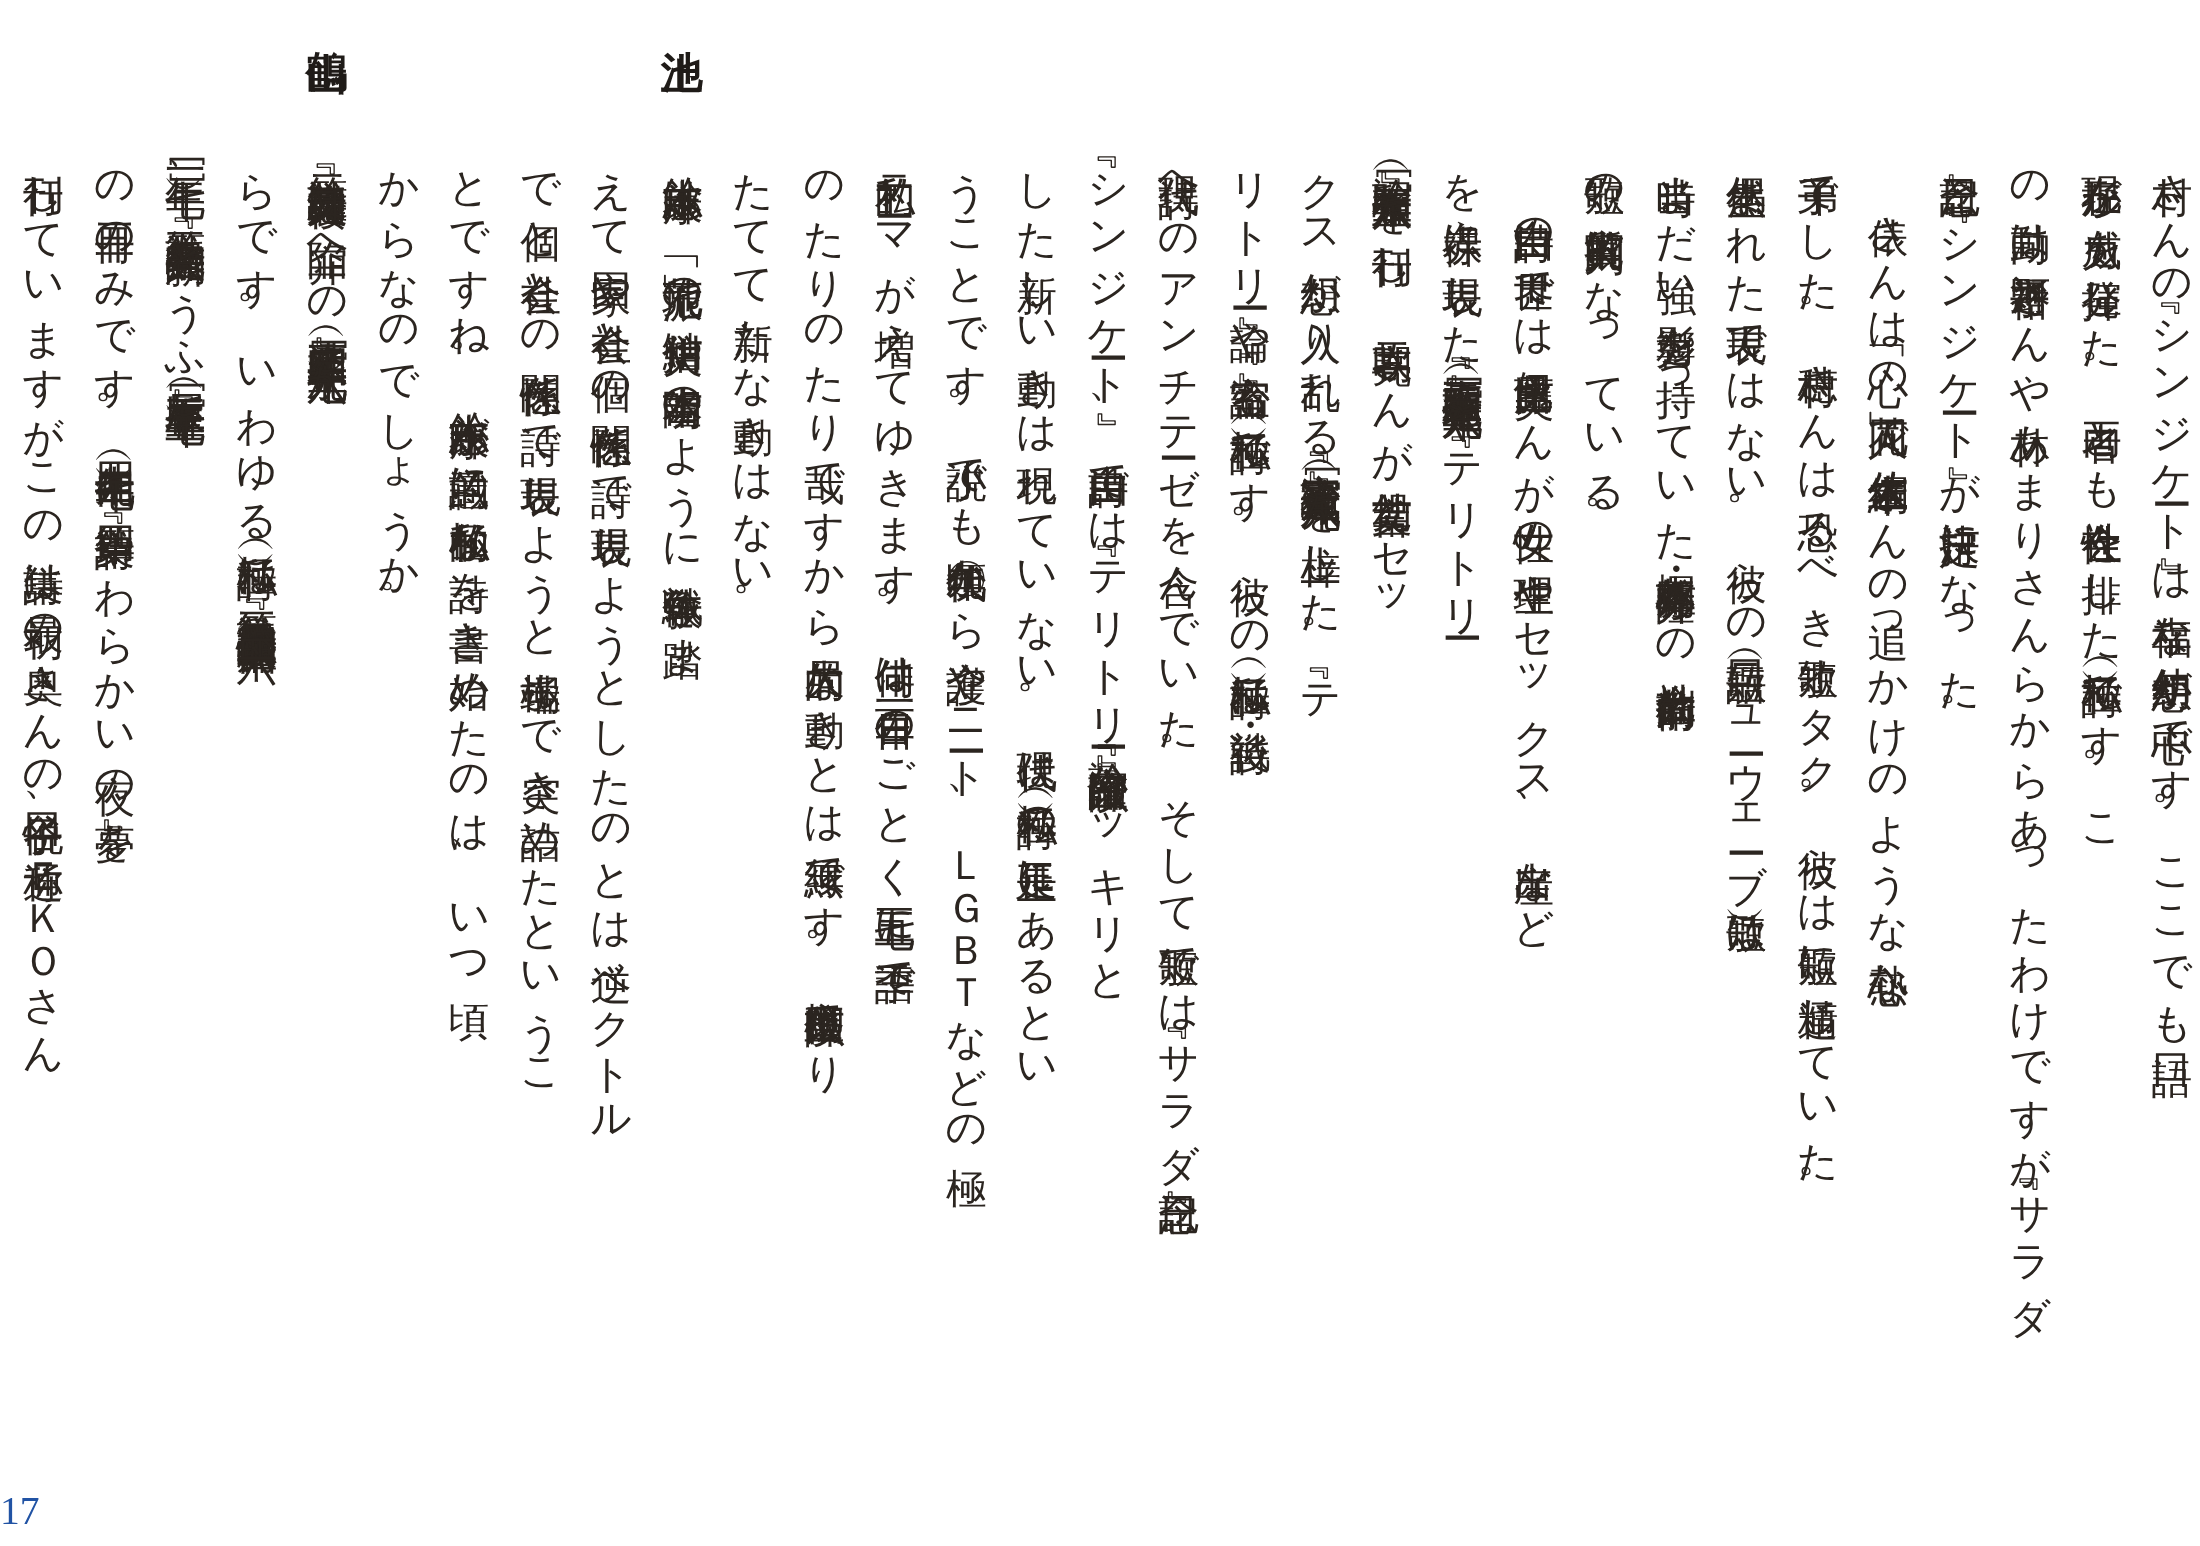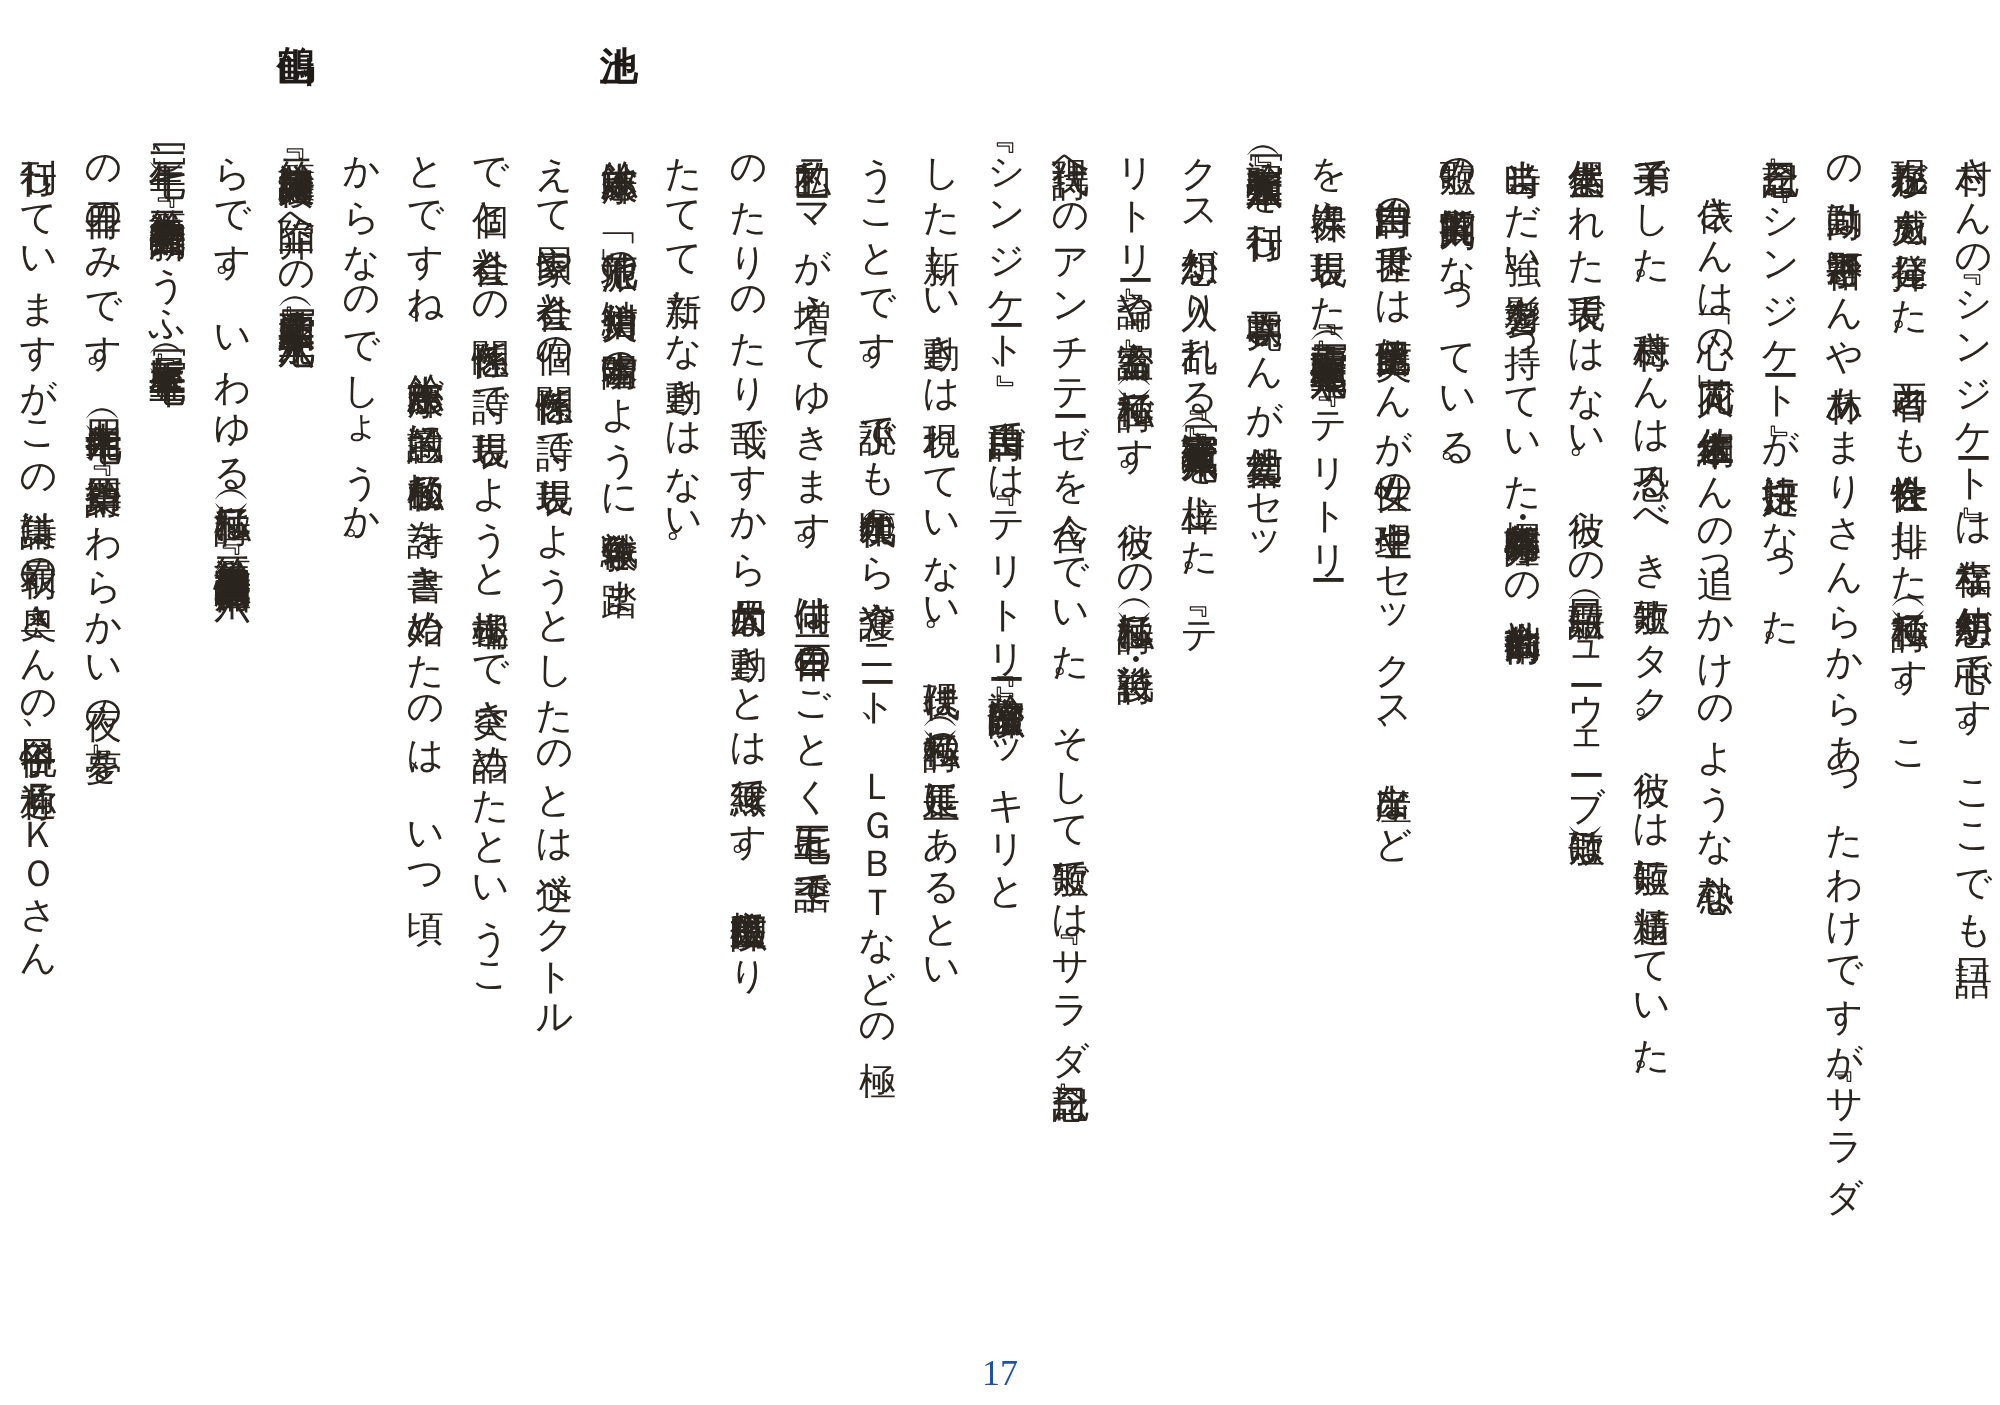--- a/index.html
+++ b/index.html
@@ -40,21 +40,20 @@
     font-weight: bold;
     letter-spacing: 2px;
     line-height: 42px;
     color: #1f1b18;
   }
   .page-num {
     position: absolute;
     left: 0;
     right: 0;
     bottom: 14px;
-    text-align: center;
     font-size: 36px;
     line-height: 1;
     color: #2153a4;
     font-family: "Liberation Serif", "DejaVu Serif", serif;
   }
 </style>
 </head>
 <body>
 
 <div class="page">

